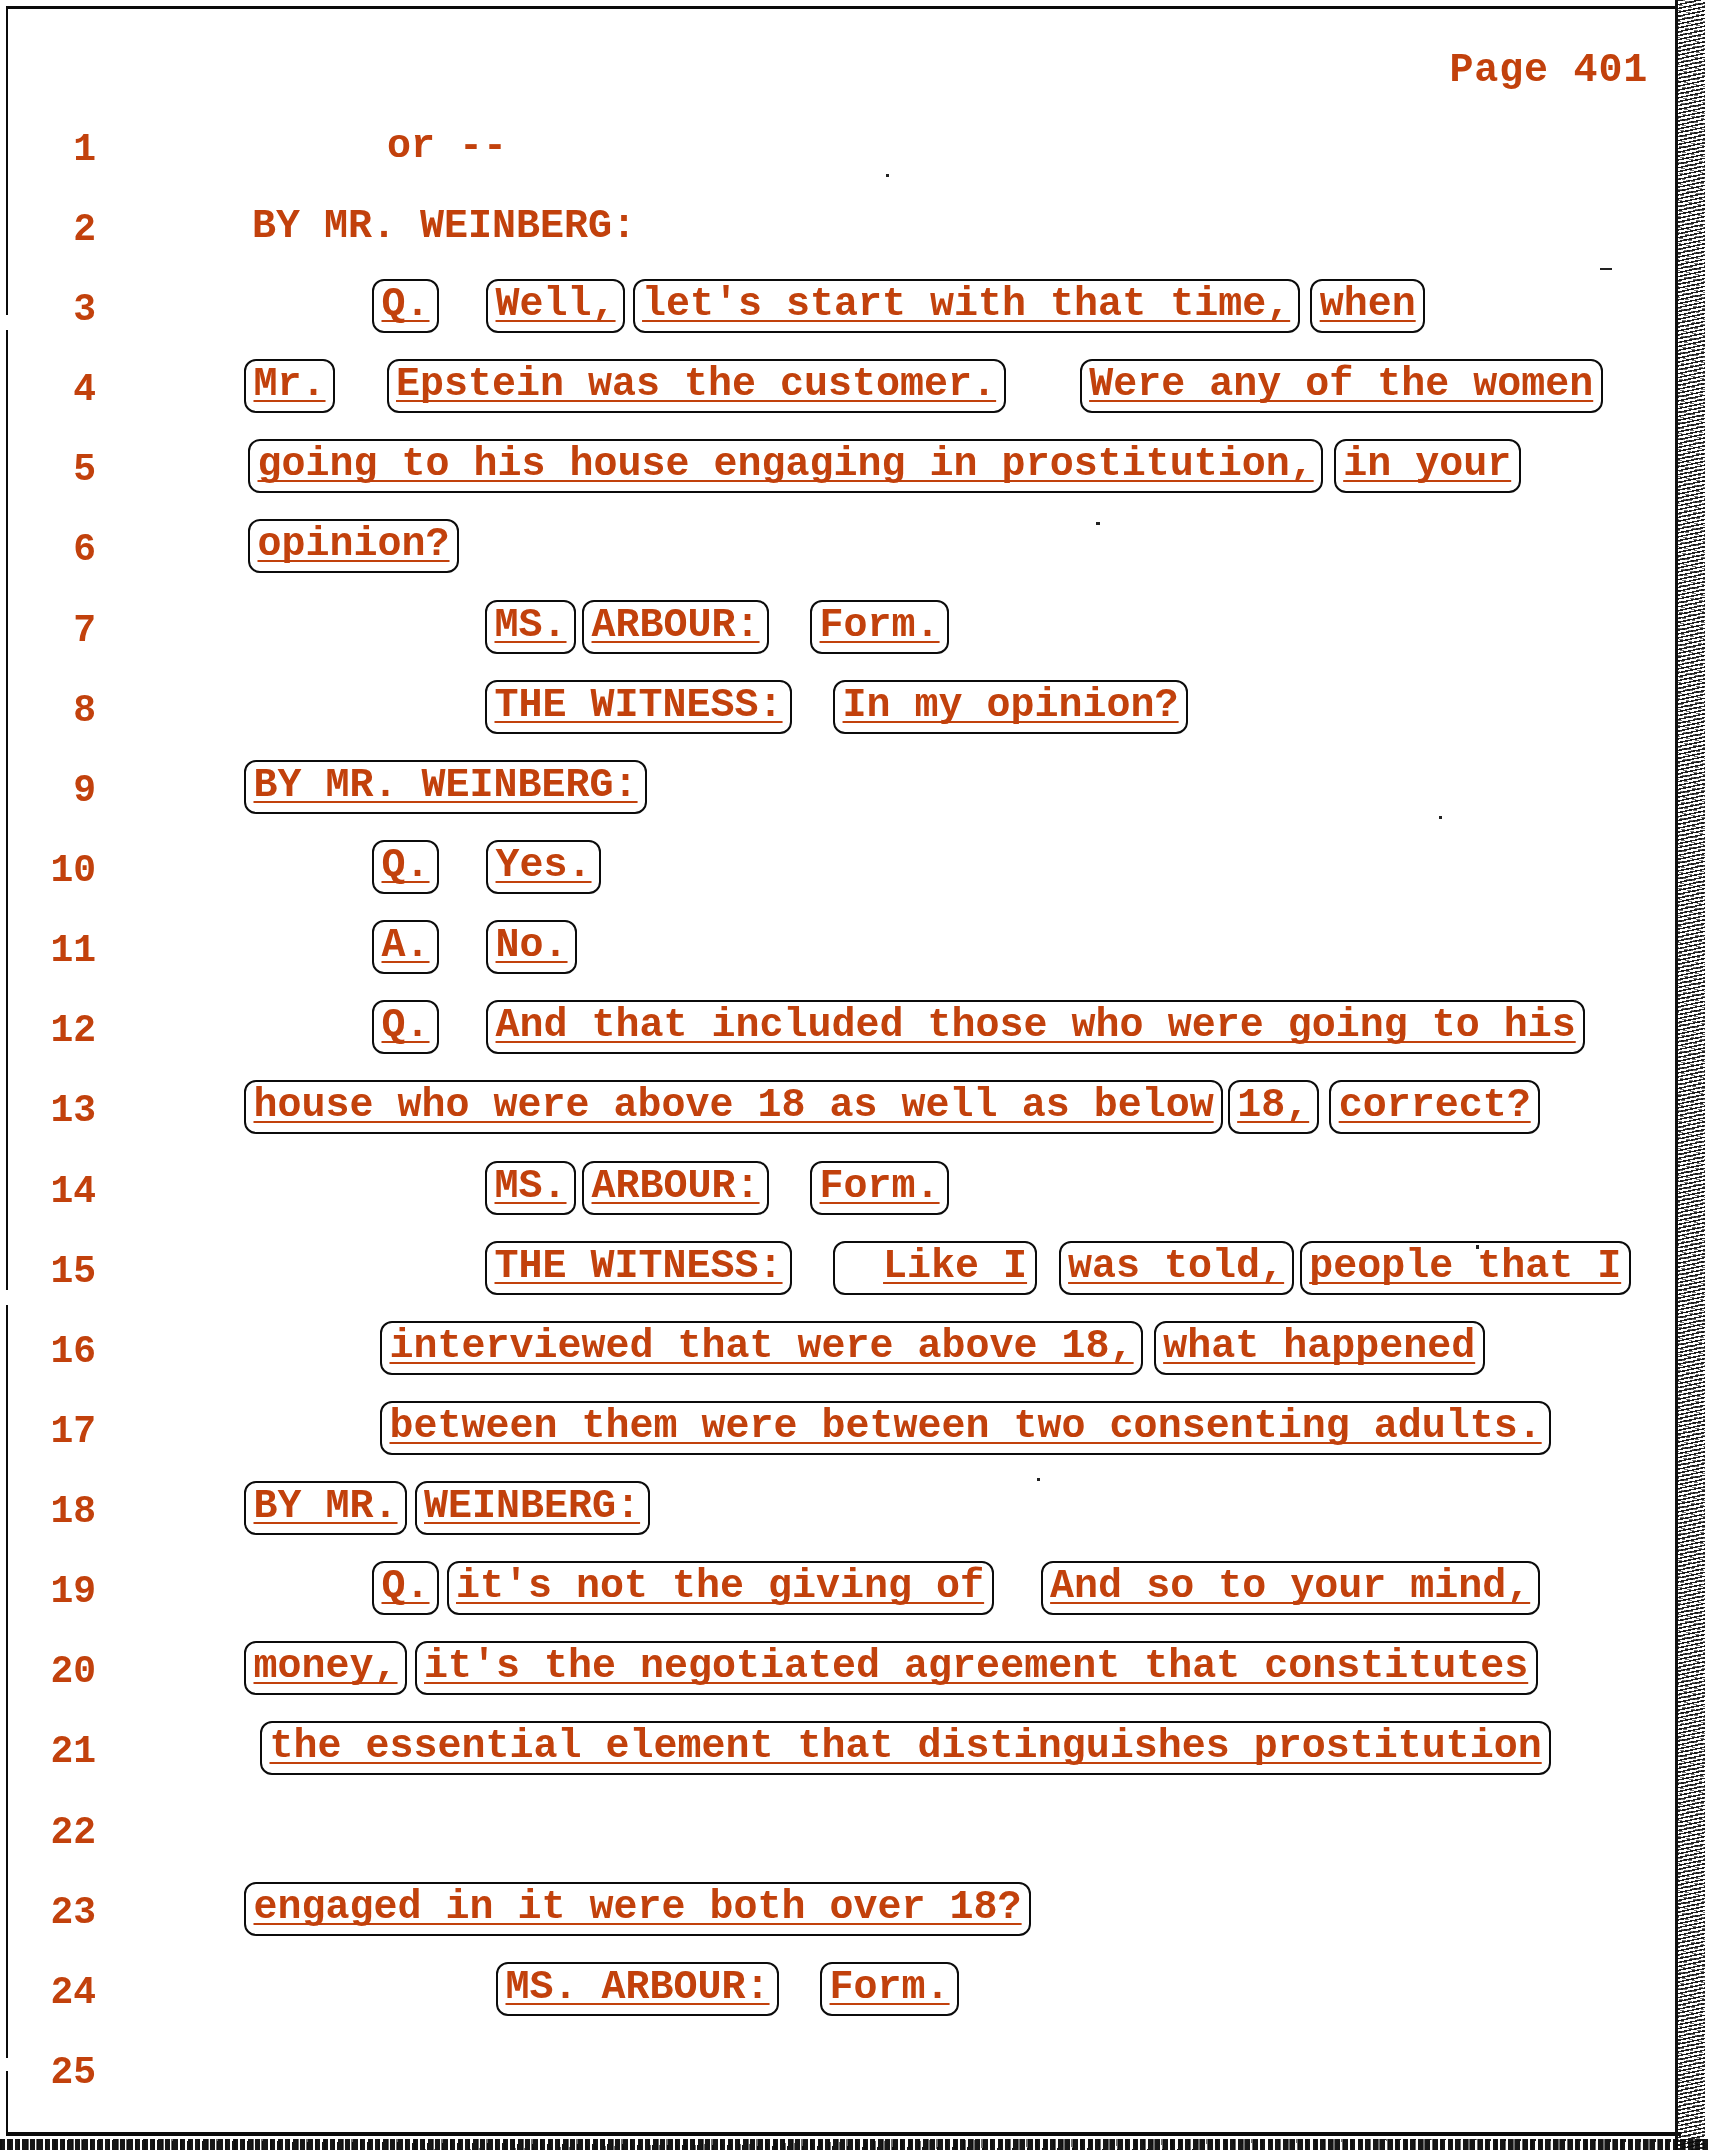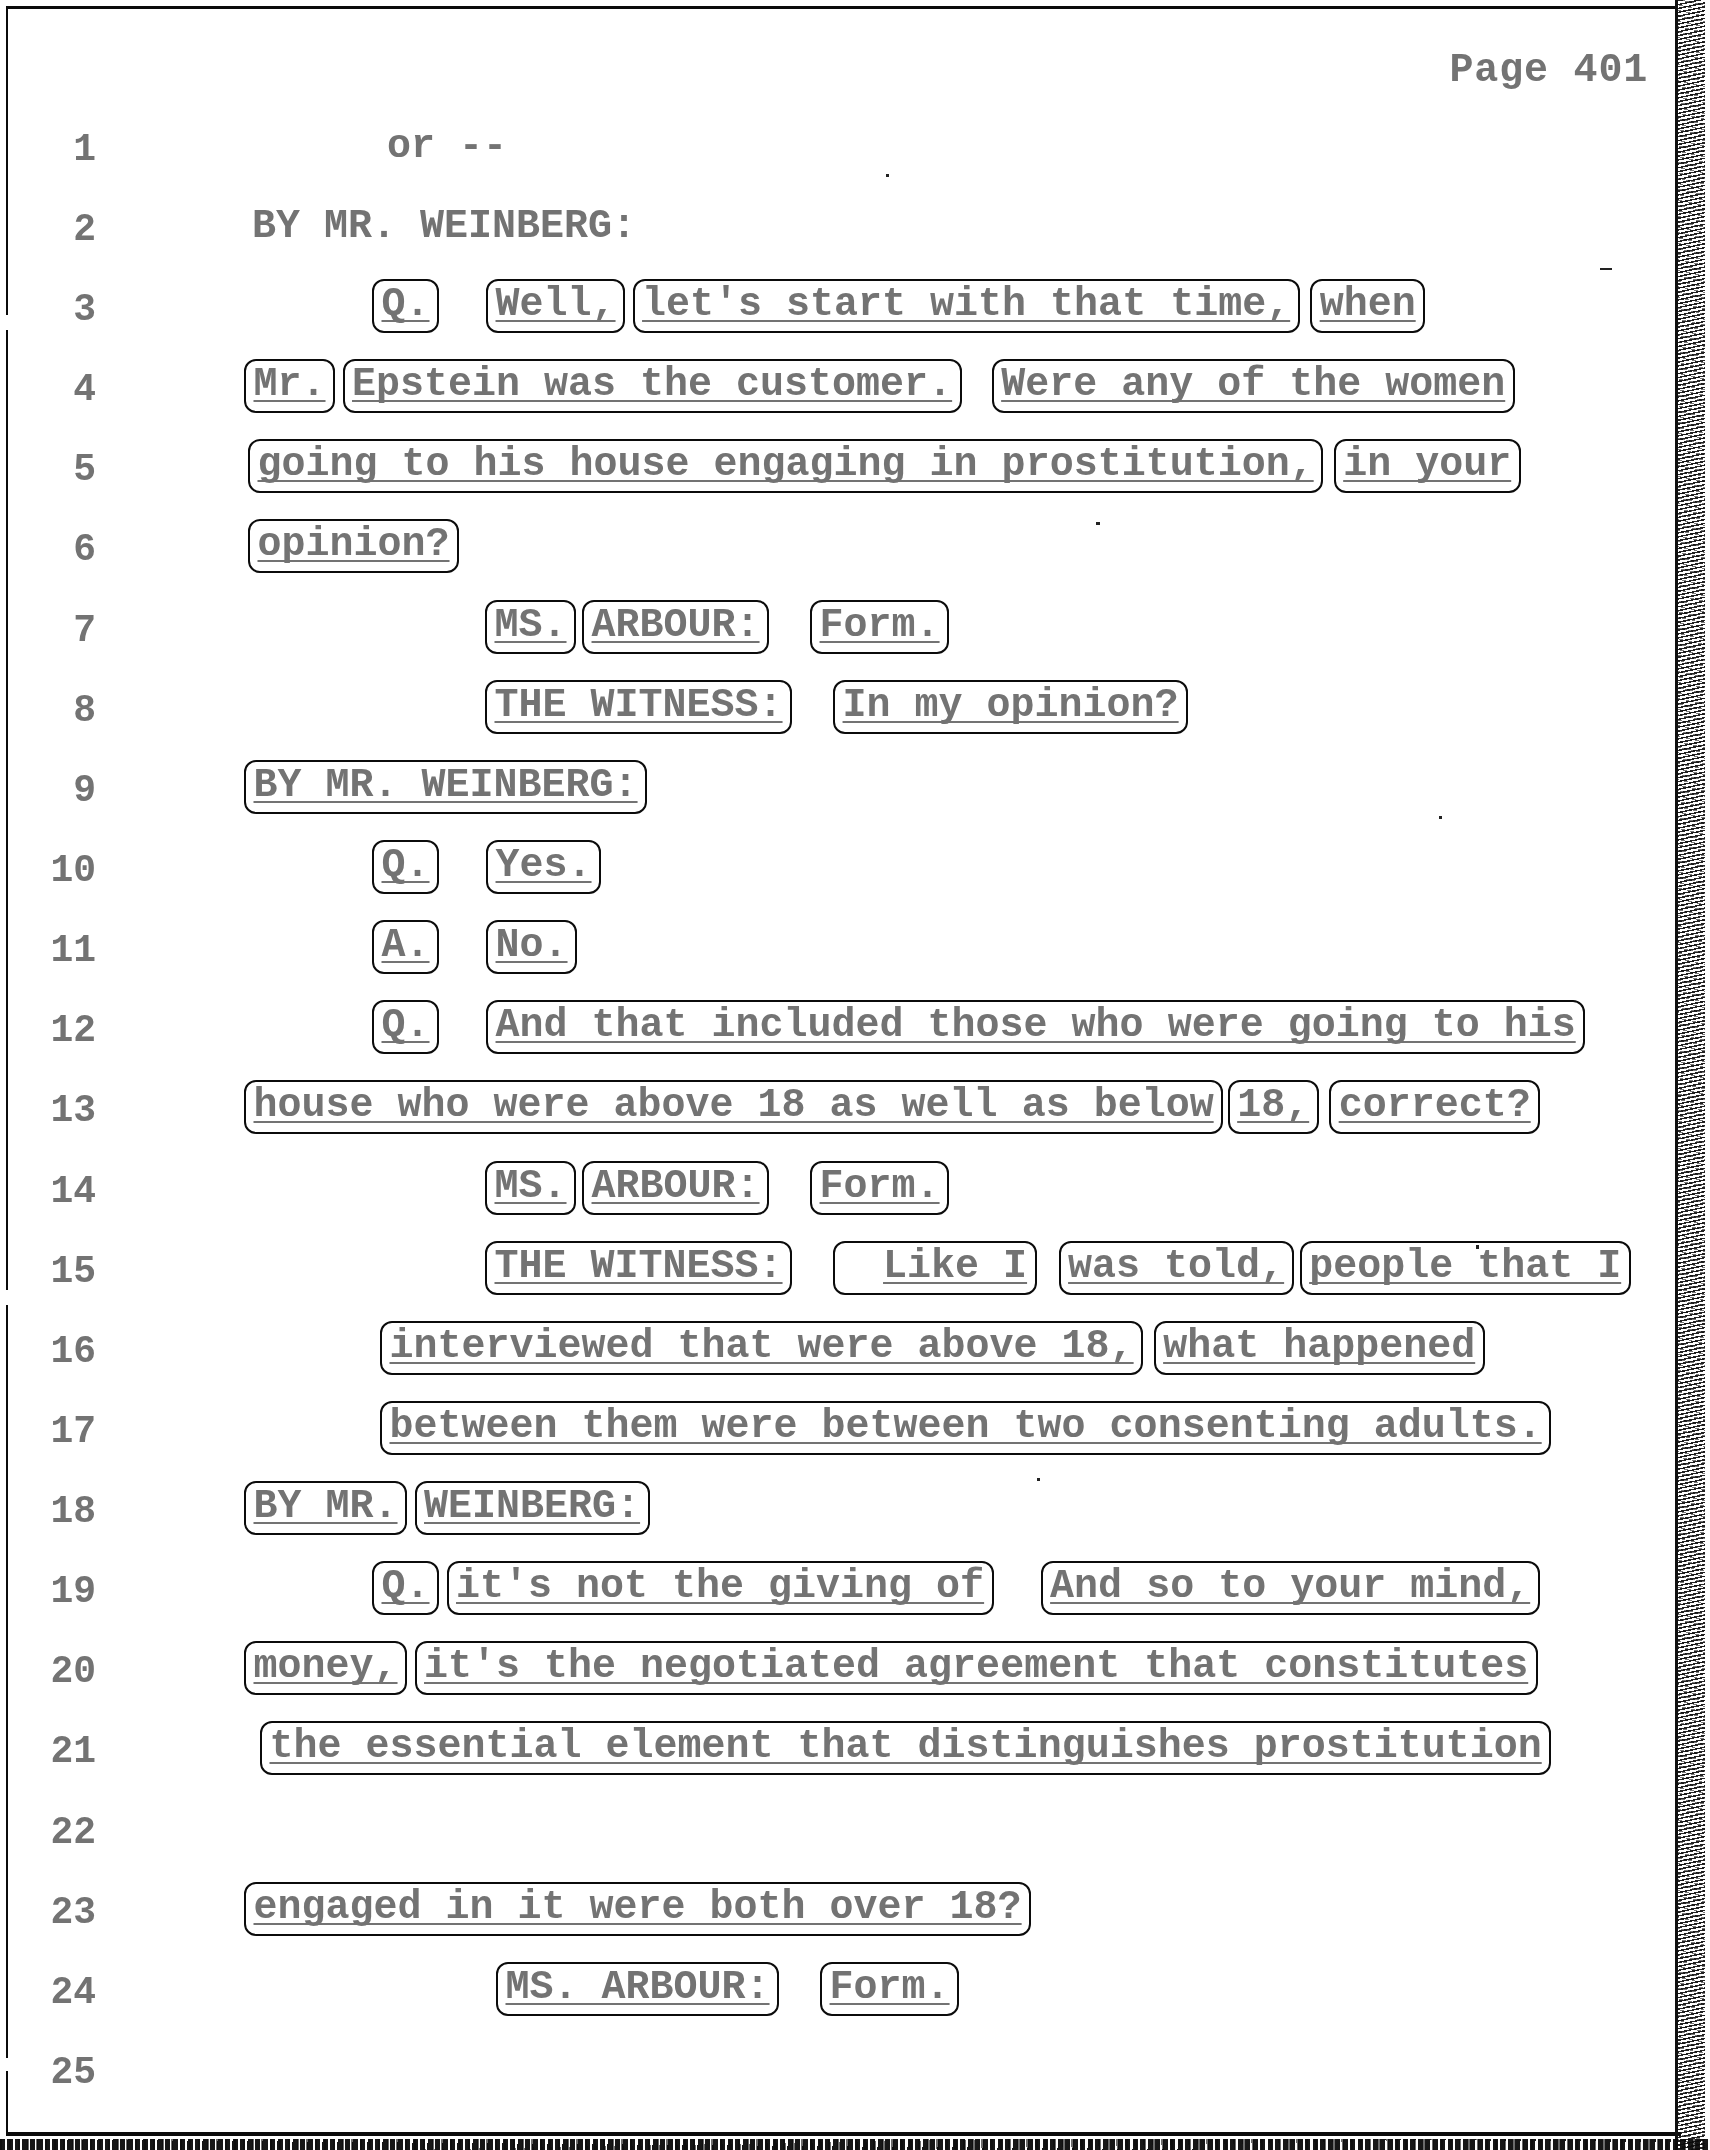--- a/index.html
+++ b/index.html
@@ -2,21 +2,21 @@
 <html style="font-size:12px"><head>
 <meta charset="utf-8">
 <style>
   html,body{margin:0;padding:0;background:#e8e8e4;}
   .page{
     position:relative;
     width:1711px;height:2151px;
     background:#ffffff;
     overflow:hidden;
     font-family:"Liberation Mono","DejaVu Sans Mono",monospace;
-    color:#737373;
+    color:#c2410c;
   }
   
   .border-top{position:absolute;left:6px;top:6px;width:1672px;height:3px;background:#0b0b0b;}
   .border-left{
     position:absolute;left:6px;top:6px;width:2.3px;height:2129px;
     background:linear-gradient(to bottom,
       #0b0b0b 0 14.5%, rgba(0,0,0,0) 14.5% 15.2%,
       #0b0b0b 15.2% 60.3%, rgba(0,0,0,0) 60.3% 61%,
       #0b0b0b 61% 96.4%, rgba(0,0,0,0) 96.4% 97%,
       #0b0b0b 97% 100%);
@@ -89,21 +89,21 @@
       <div class="row" style="top: 199px;">
         <span class="lineno">2</span>
         <div class="content" style="margin-left: 252px;"><span class="seg plain" style="margin-left: 0px;">BY MR. WEINBERG:</span></div>
       </div>
       <div class="row" style="top: 279px;">
         <span class="lineno">3</span>
         <div class="content" style="margin-left: 372px;"><span class="seg tag" style="margin-left: 0px;">Q.</span><span class="seg tag" style="margin-left: 47px;">Well,</span><span class="seg tag" style="margin-left: 7.5px;">let's start with that time,</span><span class="seg tag" style="margin-left: 10.5px;">when</span></div>
       </div>
       <div class="row" style="top: 359px;">
         <span class="lineno">4</span>
-        <div class="content" style="margin-left: 244px;"><span class="seg tag" style="margin-left: 0px;">Mr.</span><span class="seg tag" style="margin-left: 7.5px;">Epstein was the customer.</span><span class="seg tag" style="margin-left: 30px;">Were any of the women</span></div>
+        <div class="content" style="margin-left: 244px; gap: 44px;"><span class="seg tag" style="margin-left: 0px;">Mr.</span><span class="seg tag" style="margin-left: 7.5px;">Epstein was the customer.</span><span class="seg tag" style="margin-left: 30px;">Were any of the women</span></div>
       </div>
       <div class="row" style="top: 439px;">
         <span class="lineno">5</span>
         <div class="content" style="margin-left: 248px;"><span class="seg tag" style="margin-left: 0px;">going to his house engaging in prostitution,</span><span class="seg tag" style="margin-left: 10.5px;">in your</span></div>
       </div>
       <div class="row" style="top: 519px;">
         <span class="lineno">6</span>
         <div class="content" style="margin-left: 248px;"><span class="seg tag" style="margin-left: 0px;">opinion?</span></div>
       </div>
       <div class="row" style="top: 600px;">

